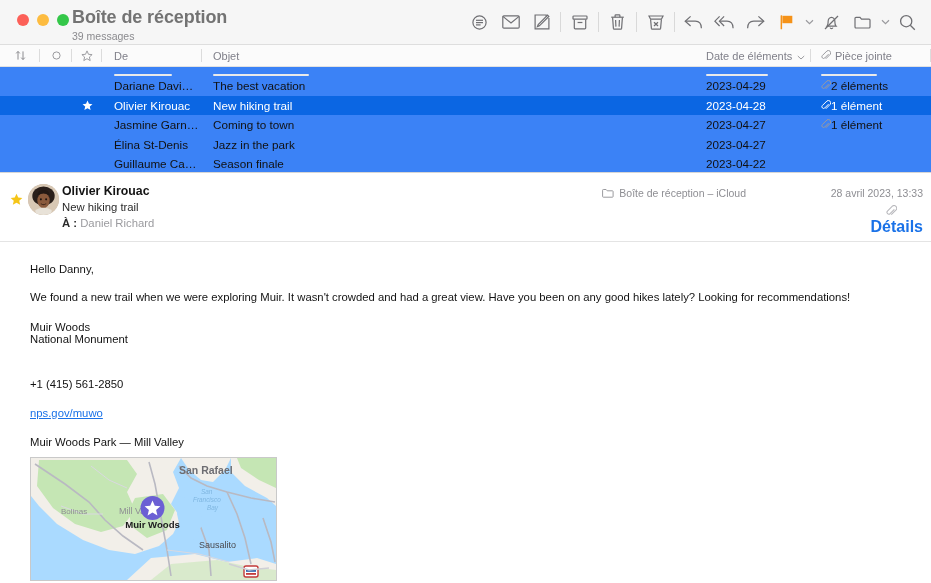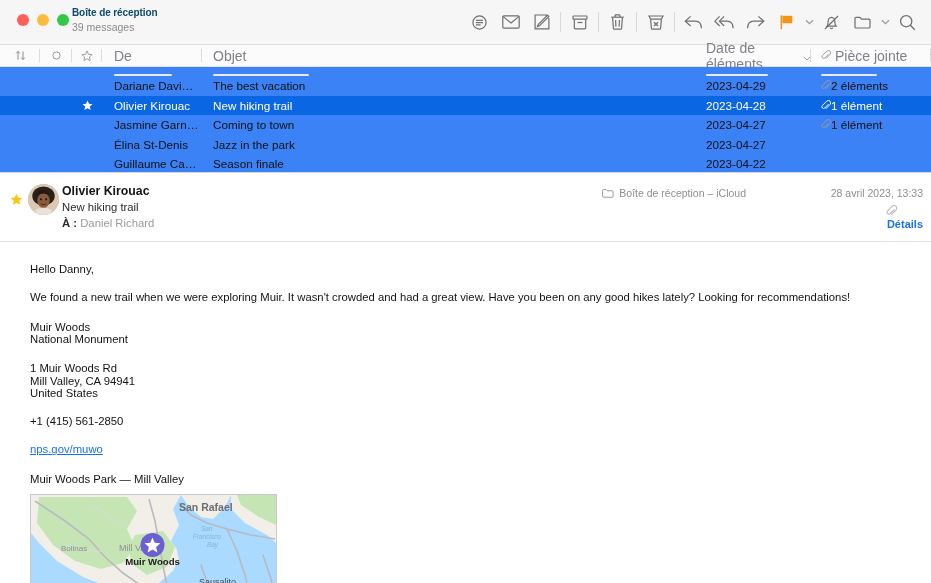--- a/index.html
+++ b/index.html
@@ -16,37 +16,37 @@
     position:relative;height:44px;background:#f6f6f6;
     border-bottom:1px solid #dedede;display:flex;align-items:center;
   }
   .lights{position:absolute;left:17px;top:14px;display:flex;gap:8px;}
   .light{width:12px;height:12px;border-radius:50%;}
   .l-red{background:#fc6058;}
   .l-yellow{background:#fdbc40;}
   .l-green{background:#34c749;}
 
   .title-block{position:absolute;left:72px;top:7px;line-height:1.15;}
-  .title-main{font-size:10px;font-weight:bold;color:#0c4a6e;letter-spacing:-0.1px;}
+  .title-main{font-size:18px;font-weight:bold;color:#737373;letter-spacing:-0.1px;}
   .title-sub{font-size:10.5px;color:#8a8a8e;margin-top:2px;}
 
   .toolbar{position:absolute;right:8px;top:0;height:44px;display:flex;align-items:center;}
   .tbtn{
     width:31px;height:30px;display:flex;align-items:center;justify-content:center;
     color:#6f6f73;cursor:default;
   }
   .tbtn svg{display:block;}
   .tsep{width:1px;height:20px;background:#d9d9d9;margin:0 3px;}
   .tchev{width:14px;display:flex;align-items:center;justify-content:center;color:#9a9a9e;font-size:9px;}
   .flagged{color:#f59218;}
 
   
   .list-header{
     position:relative;height:21px;background:#fbfbfb;border-bottom:1px solid #e2e2e2;
-    display:flex;align-items:center;font-size:14px;color:#80808a;
+    display:flex;align-items:center;font-size:11px;color:#80808a;
   }
   .lh-cell{display:flex;align-items:center;height:21px;position:relative;}
   .lh-div{position:absolute;right:0;top:4px;height:13px;width:1px;background:#dcdcdc;}
   .c-sort{width:40px;justify-content:center;}
   .c-unread{width:32px;justify-content:center;}
   .c-star{width:30px;justify-content:center;}
   .c-from{width:88px;padding-left:12px;}
   .c-subj{flex:1;padding-left:11px;}
   .c-date{width:105px;padding-left:9px;}
   .c-att{width:110px;padding-left:10px;display:flex;align-items:center;gap:4px;}
@@ -77,21 +77,21 @@
   .mh-name{position:absolute;left:62px;top:11px;font-size:12.3px;font-weight:bold;color:#141414;}
   .mh-subject{position:absolute;left:62px;top:28px;font-size:11.3px;color:#2b2b2b;}
   .mh-to{position:absolute;left:62px;top:44px;font-size:11.3px;color:#9b9b9f;}
   .mh-to b{color:#2b2b2b;font-weight:bold;}
   .mh-mailbox{
     position:absolute;right:185px;top:14px;font-size:10.5px;color:#8e8e93;
     display:flex;align-items:center;gap:5px;
   }
   .mh-date{position:absolute;right:8px;top:14px;font-size:10.5px;color:#8e8e93;}
   .mh-clip{position:absolute;right:34px;top:30px;color:#b9b9bd;}
-  .mh-details{position:absolute;right:8px;top:45px;font-size:11px;color:#1a72e8;font-weight:bold;cursor:default;}
+  .mh-details{position:absolute;right:8px;top:45px;font-size:16px;color:#1a72e8;font-weight:bold;cursor:default;}
 
   
   .msg-body{position:relative;padding:22px 0 0 30px;font-size:11.3px;color:#131313;line-height:1.0;}
   .p{margin:0 0 0 0;}
   .gap{height:17px;}
   .lh{line-height:1.09;}
   .lnk{color:#1a72e8;text-decoration:underline;cursor:default;}
 
   
   .map{
@@ -409,25 +409,20 @@
   <div class="msg-body">
     <div class="p">Hello Danny,</div>
     <div class="gap"></div>
     <div class="p">We found a new trail when we were exploring Muir. It wasn't crowded and had a great view. Have you been on any good hikes lately? Looking for recommendations!</div>
     <div class="gap"></div>
     <div class="lh">
       <div>Muir Woods</div>
       <div>National Monument</div>
     </div>
     <div class="gap"></div>
-    <div class="lh">
-      <div>1 Muir Woods Rd</div>
-      <div>Mill Valley, CA 94941</div>
-      <div>United States</div>
-    </div>
     <div class="gap"></div>
     <div class="p">+1 (415) 561-2850</div>
     <div class="gap"></div>
     <div class="p"><span class="lnk">nps.gov/muwo</span></div>
     <div class="gap"></div>
     <div class="lh">
       <div>Muir Woods Park — Mill Valley</div>
     </div>
 
     <div class="map">

